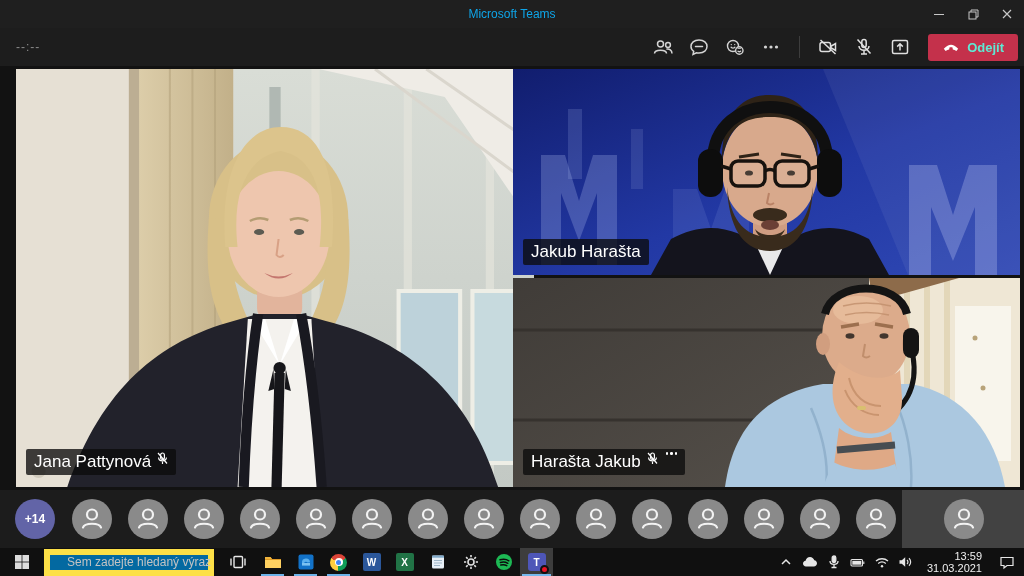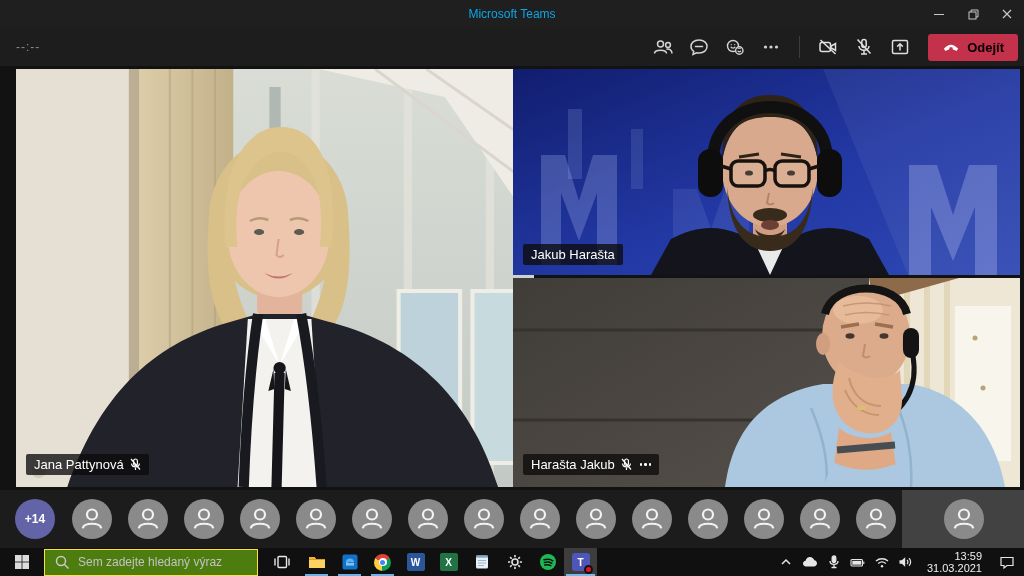--- a/index.html
+++ b/index.html
@@ -15,49 +15,49 @@
   .win-btn { width:34px; height:28px; display:flex; align-items:center; justify-content:center; }
 
   
   .calltoolbar { position:absolute; top:28px; left:0; width:1024px; height:38px; background:#1d1d1d;
                  display:flex; align-items:center; }
   .call-timer { margin-left:16px; color:#8a8a8a; font-size:12px; letter-spacing:1px; }
   .toolbar-right { margin-left:auto; display:flex; align-items:center; gap:4px; padding-right:6px; }
   .tb-icon { width:32px; height:30px; display:flex; align-items:center; justify-content:center; border-radius:3px; }
   .tb-divider { width:1px; height:22px; background:#3d3d3d; margin:0 8px; }
   .leave-btn { height:27px; display:flex; align-items:center; gap:7px; padding:0 14px; margin-left:8px;
-               background:#c4314b; border:none; border-radius:3px; color:#000000; font-size:13px;
+               background:#c4314b; border:none; border-radius:3px; color:#5eead4; font-size:13px;
                font-weight:bold; font-family:"Liberation Sans", sans-serif; }
 
   
   .stage { position:absolute; top:66px; left:0; width:1024px; height:424px; background:#121212; }
   .tile { position:absolute; background:#000; overflow:hidden; }
   .tile svg.scene { position:absolute; inset:0; width:100%; height:100%; display:block; }
   .tile-main { left:16px; top:3px; width:518px; height:418px; }
   .tile-tr   { left:513px; top:3px; width:507px; height:206px; }
   .tile-br   { left:513px; top:212px; width:507px; height:209px; }
-  .name-label { position:absolute; left:10px; bottom:12px; display:flex; align-items:center; gap:6px;
-                background:rgba(12,12,12,.78); color:#fff; font-size:13px; padding:3px 8px; border-radius:2px; }
+  .name-label { position:absolute; left:10px; bottom:12px; display:flex; gap:6px;
+                background:rgba(12,12,12,.78); color:#fff; font-size:17px; padding:3px 8px; border-radius:2px; }
   .label-dots { display:flex; gap:2px; margin-left:2px; }
   .label-dots i { width:2.5px; height:2.5px; border-radius:50%; background:#fff; }
 
   
   .filmstrip { position:absolute; top:490px; left:0; width:977px; height:58px; background:#1c1c1c; }
   .overflow-badge { position:absolute; left:15px; top:9px; width:40px; height:40px; border-radius:50%;
                     background:#6264a7; color:#fff; font-size:12px; font-weight:bold;
                     display:flex; align-items:center; justify-content:center; }
   .strip-avatar { position:absolute; top:9px; width:40px; height:40px; }
   .self-tile { position:absolute; left:902px; top:0; width:122px; height:58px; background:#424242; }
   .self-tile .strip-avatar { left:42px; }
 
   
   .taskbar { position:absolute; top:548px; left:0; width:1024px; height:28px; background:#101010;
              display:flex; align-items:center; }
   .start-btn { width:44px; height:28px; display:flex; align-items:center; justify-content:center; }
-  .search-box { width:214px; height:27px; background:#4d7c0f; border:1px solid #fde047;
+  .search-box { width:170px; height:27px; background:#0369a1; border:6px solid #fde047;
                 display:flex; align-items:center; gap:8px; padding-left:9px; }
   .search-box input { background:transparent; border:none; outline:none; color:#cfcfcf; font-size:12px;
                       width:170px; font-family:"Liberation Sans", sans-serif; }
   .search-box input::placeholder { color:#c3c3c3; }
   .taskview-btn { width:36px; height:28px; display:flex; align-items:center; justify-content:center; margin-left:6px; }
   .app-btn { position:relative; width:33px; height:28px; display:flex; align-items:center; justify-content:center; }
   .app-btn.running::after { content:""; position:absolute; left:5px; right:5px; bottom:0; height:2px; background:#6cb2e8; }
   .app-btn.active { background:#3d3d3d; }
   .app-btn.active::after { content:""; position:absolute; left:2px; right:2px; bottom:0; height:2px; background:#76b9ed; }
   .tile-glyph { position:absolute; inset:0; display:flex; align-items:center; justify-content:center;

